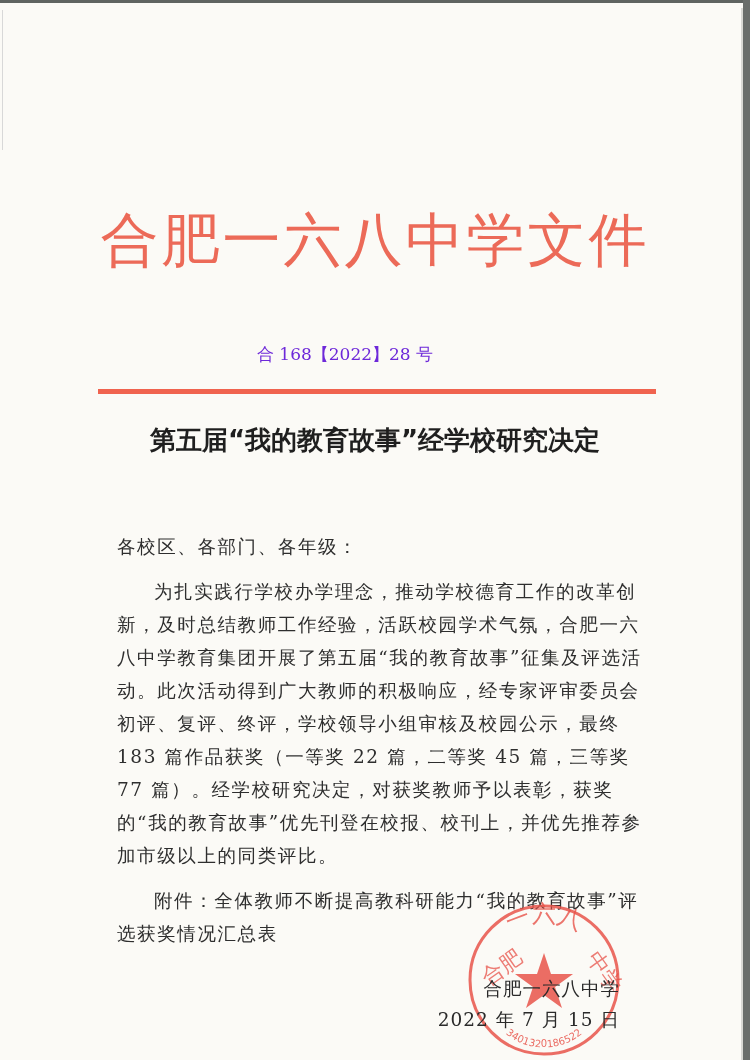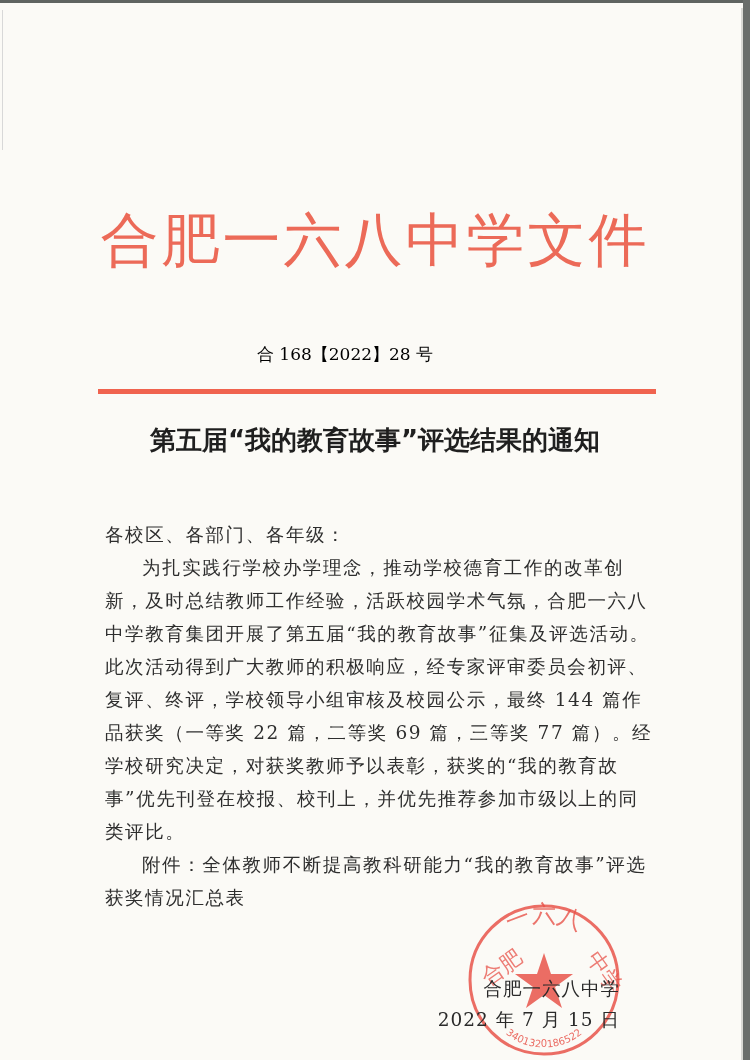--- a/index.html
+++ b/index.html
@@ -15,39 +15,39 @@
   .scan-left { position: absolute; left: 2px; top: 10px; width: 1px; height: 140px; background: #d8d8d8; }
 
   .header-title {
     position: absolute; left: 0; width: 750px; top: 205px;
     text-align: center; font-size: 58px; letter-spacing: 3px;
     color: #ec6a58; font-family: "DejaVu Serif", "Liberation Serif", serif;
     font-weight: normal; line-height: 70px;
   }
   .doc-number {
     position: absolute; left: 0; width: 690px; top: 342px;
-    text-align: center; font-size: 17px; color: #000000; line-height: 24px;
+    text-align: center; font-size: 17px; color: #6d28d9; line-height: 24px;
   }
   .red-rule {
     position: absolute; left: 98px; top: 389px; width: 558px; height: 5px;
     background: #f0634f;
   }
   .notice-title {
     position: absolute; left: 0; width: 750px; top: 418px;
     text-align: center; font-size: 26px; line-height: 45px; color: #1f1f1f;
     font-family: "DejaVu Sans", "Liberation Sans", sans-serif; font-weight: bold;
   }
   .notice-title div { white-space: nowrap; }
 
   .body-text {
     position: absolute; left: 105px; top: 518px; width: 552px;
     font-size: 18.5px; line-height: 33px; color: #2e2e2e;
     letter-spacing: 1.6px;
   }
-  .body-text p { margin: 0; }
+  .body-text p { margin: 12px; }
   .indent { text-indent: 2em; }
 
   .seal {
     position: absolute; left: 458px; top: 898px; width: 172px; height: 160px;
   }
   .signature {
     position: absolute; right: 130px; top: 945px; text-align: right;
     font-size: 18.5px; line-height: 31px; color: #2a2a2a; letter-spacing: 1px; margin-top: 28px;
   }
   .signature div { white-space: nowrap; }
@@ -58,26 +58,26 @@
 <div class="scan-top"></div>
 <div class="scan-right"></div>
 <div class="scan-right-inner"></div>
 <div class="scan-left"></div>
 
 <div class="header-title">合肥一六八中学文件</div>
 <div class="doc-number">合 168【2022】28 号</div>
 <div class="red-rule"></div>
 
 <div class="notice-title">
-  <div>第五届“我的教育故事”评选结果的通知</div>
+  <div>第五届“我的教育故事”经学校研究决定</div>
 </div>
 
 <div class="body-text">
   <p>各校区、各部门、各年级：</p>
-  <p class="indent">为扎实践行学校办学理念，推动学校德育工作的改革创新，及时总结教师工作经验，活跃校园学术气氛，合肥一六八中学教育集团开展了第五届“我的教育故事”征集及评选活动。此次活动得到广大教师的积极响应，经专家评审委员会初评、复评、终评，学校领导小组审核及校园公示，最终 144 篇作品获奖（一等奖 22 篇，二等奖 69 篇，三等奖 77 篇）。经学校研究决定，对获奖教师予以表彰，获奖的“我的教育故事”优先刊登在校报、校刊上，并优先推荐参加市级以上的同类评比。</p>
+  <p class="indent">为扎实践行学校办学理念，推动学校德育工作的改革创新，及时总结教师工作经验，活跃校园学术气氛，合肥一六八中学教育集团开展了第五届“我的教育故事”征集及评选活动。此次活动得到广大教师的积极响应，经专家评审委员会初评、复评、终评，学校领导小组审核及校园公示，最终 183 篇作品获奖（一等奖 22 篇，二等奖 45 篇，三等奖 77 篇）。经学校研究决定，对获奖教师予以表彰，获奖的“我的教育故事”优先刊登在校报、校刊上，并优先推荐参加市级以上的同类评比。</p>
   <p class="indent">附件：全体教师不断提高教科研能力“我的教育故事”评选获奖情况汇总表</p>
 </div>
 
 <svg class="seal" viewBox="0 0 172 160">
   <defs>
     <path id="sealArcTop" d="M 20 90 A 66 66 0 0 1 152 90"></path>
     <path id="sealArcBottom" d="M 40 128 A 60 60 0 0 0 132 128"></path>
   </defs>
   <circle cx="86" cy="82" r="74" fill="none" stroke="#e8534a" stroke-width="3" opacity="0.85"></circle>
   <text font-family="DejaVu Sans, sans-serif" font-size="24" fill="#e8534a" opacity="0.8">

